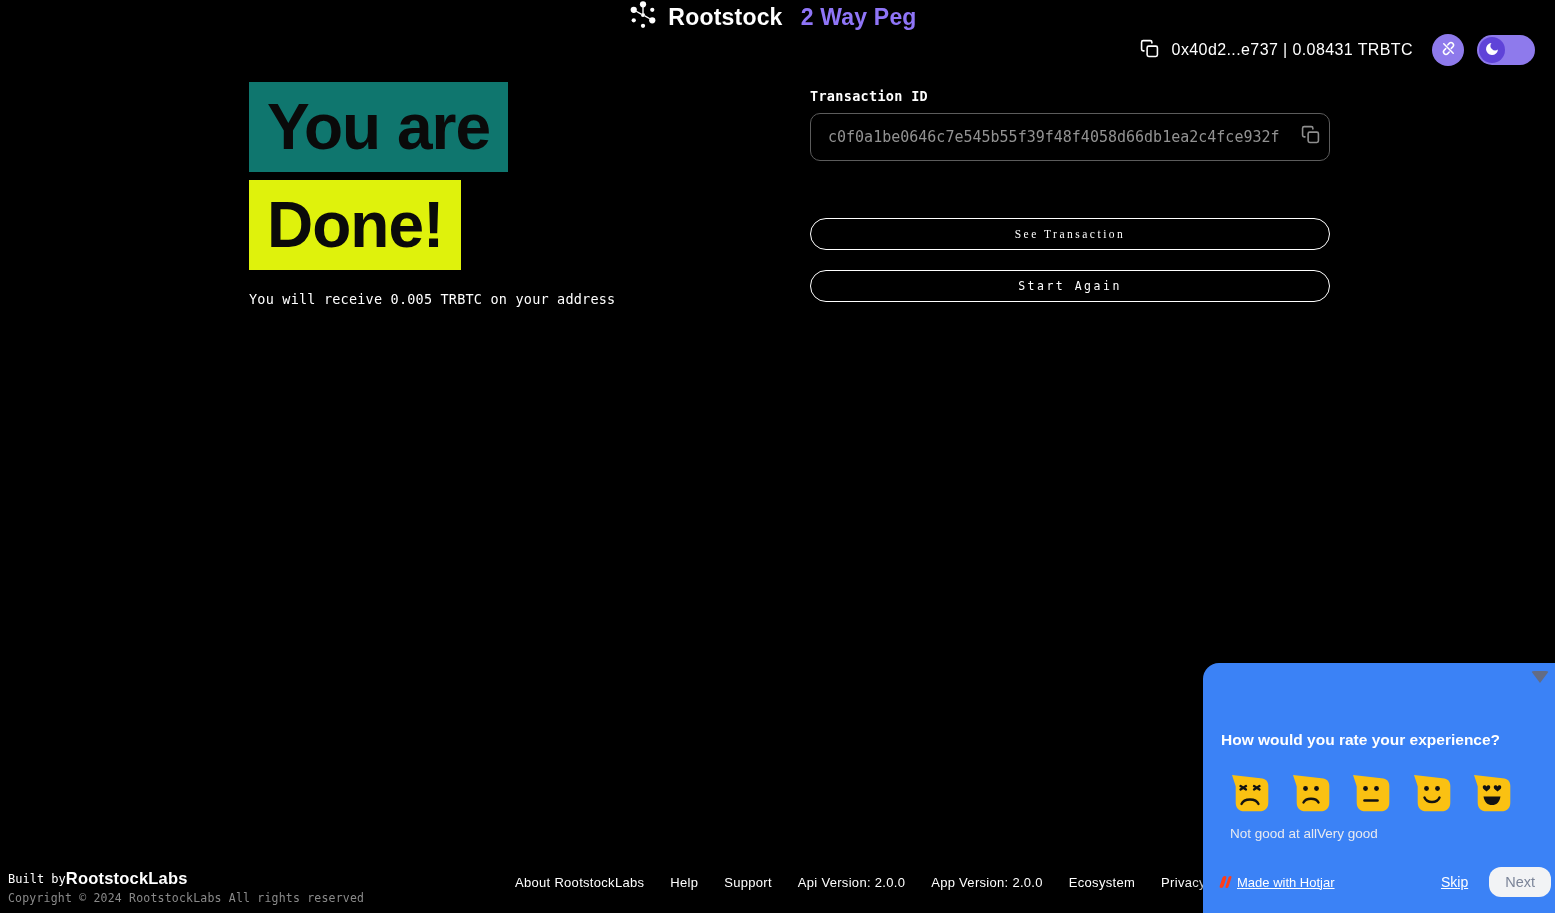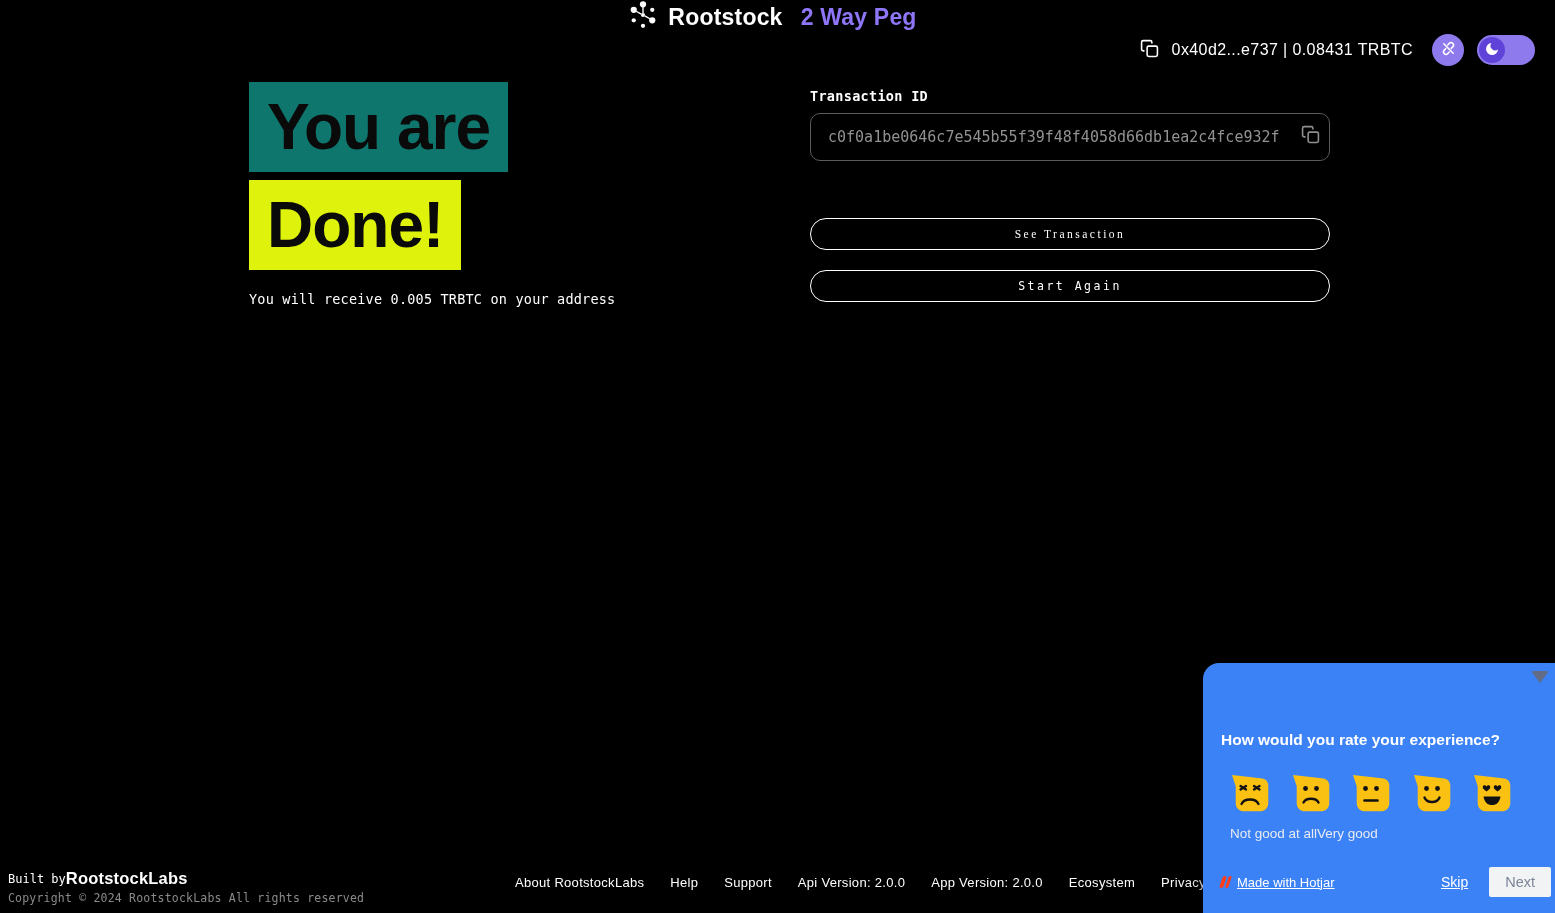--- a/index.html
+++ b/index.html
@@ -73,21 +73,21 @@
   .scale-row { position:absolute; left:27px; right:31px; top:163px; display:flex;
     justify-content:flex-start; }
   .scale-label { font-size:13.5px; color:#E8EAF0; }
   .survey-bottom { position:absolute; left:18px; right:20px; top:202px; height:34px;
     display:flex; align-items:center; }
   .made-with { display:flex; align-items:center; gap:7px; cursor:pointer; text-decoration:none; }
   .flame { display:flex; gap:2px; transform:skewX(-18deg); }
   .flame span { display:block; width:3.5px; height:12px; border-radius:2px; background:#FF3D19; }
   .made-label { font-size:13px; color:#fff; text-decoration:underline; }
   .skip-link { margin-left:auto; font-size:14px; color:#fff; text-decoration:underline; cursor:pointer; }
-  .next-btn { margin-left:21px; background:#F2F3F5; color:#7B8498; border:none; border-radius:2px;
+  .next-btn { margin-left:21px; background:#F2F3F5; color:#7B8498; border:none; border-radius:12px;
     font-size:14.5px; padding:7px 16px; cursor:default; }
 </style>
 </head>
 <body>
 
 <div id="app">
 
   <div id="header">
     <div class="brand-group">
       <span>

